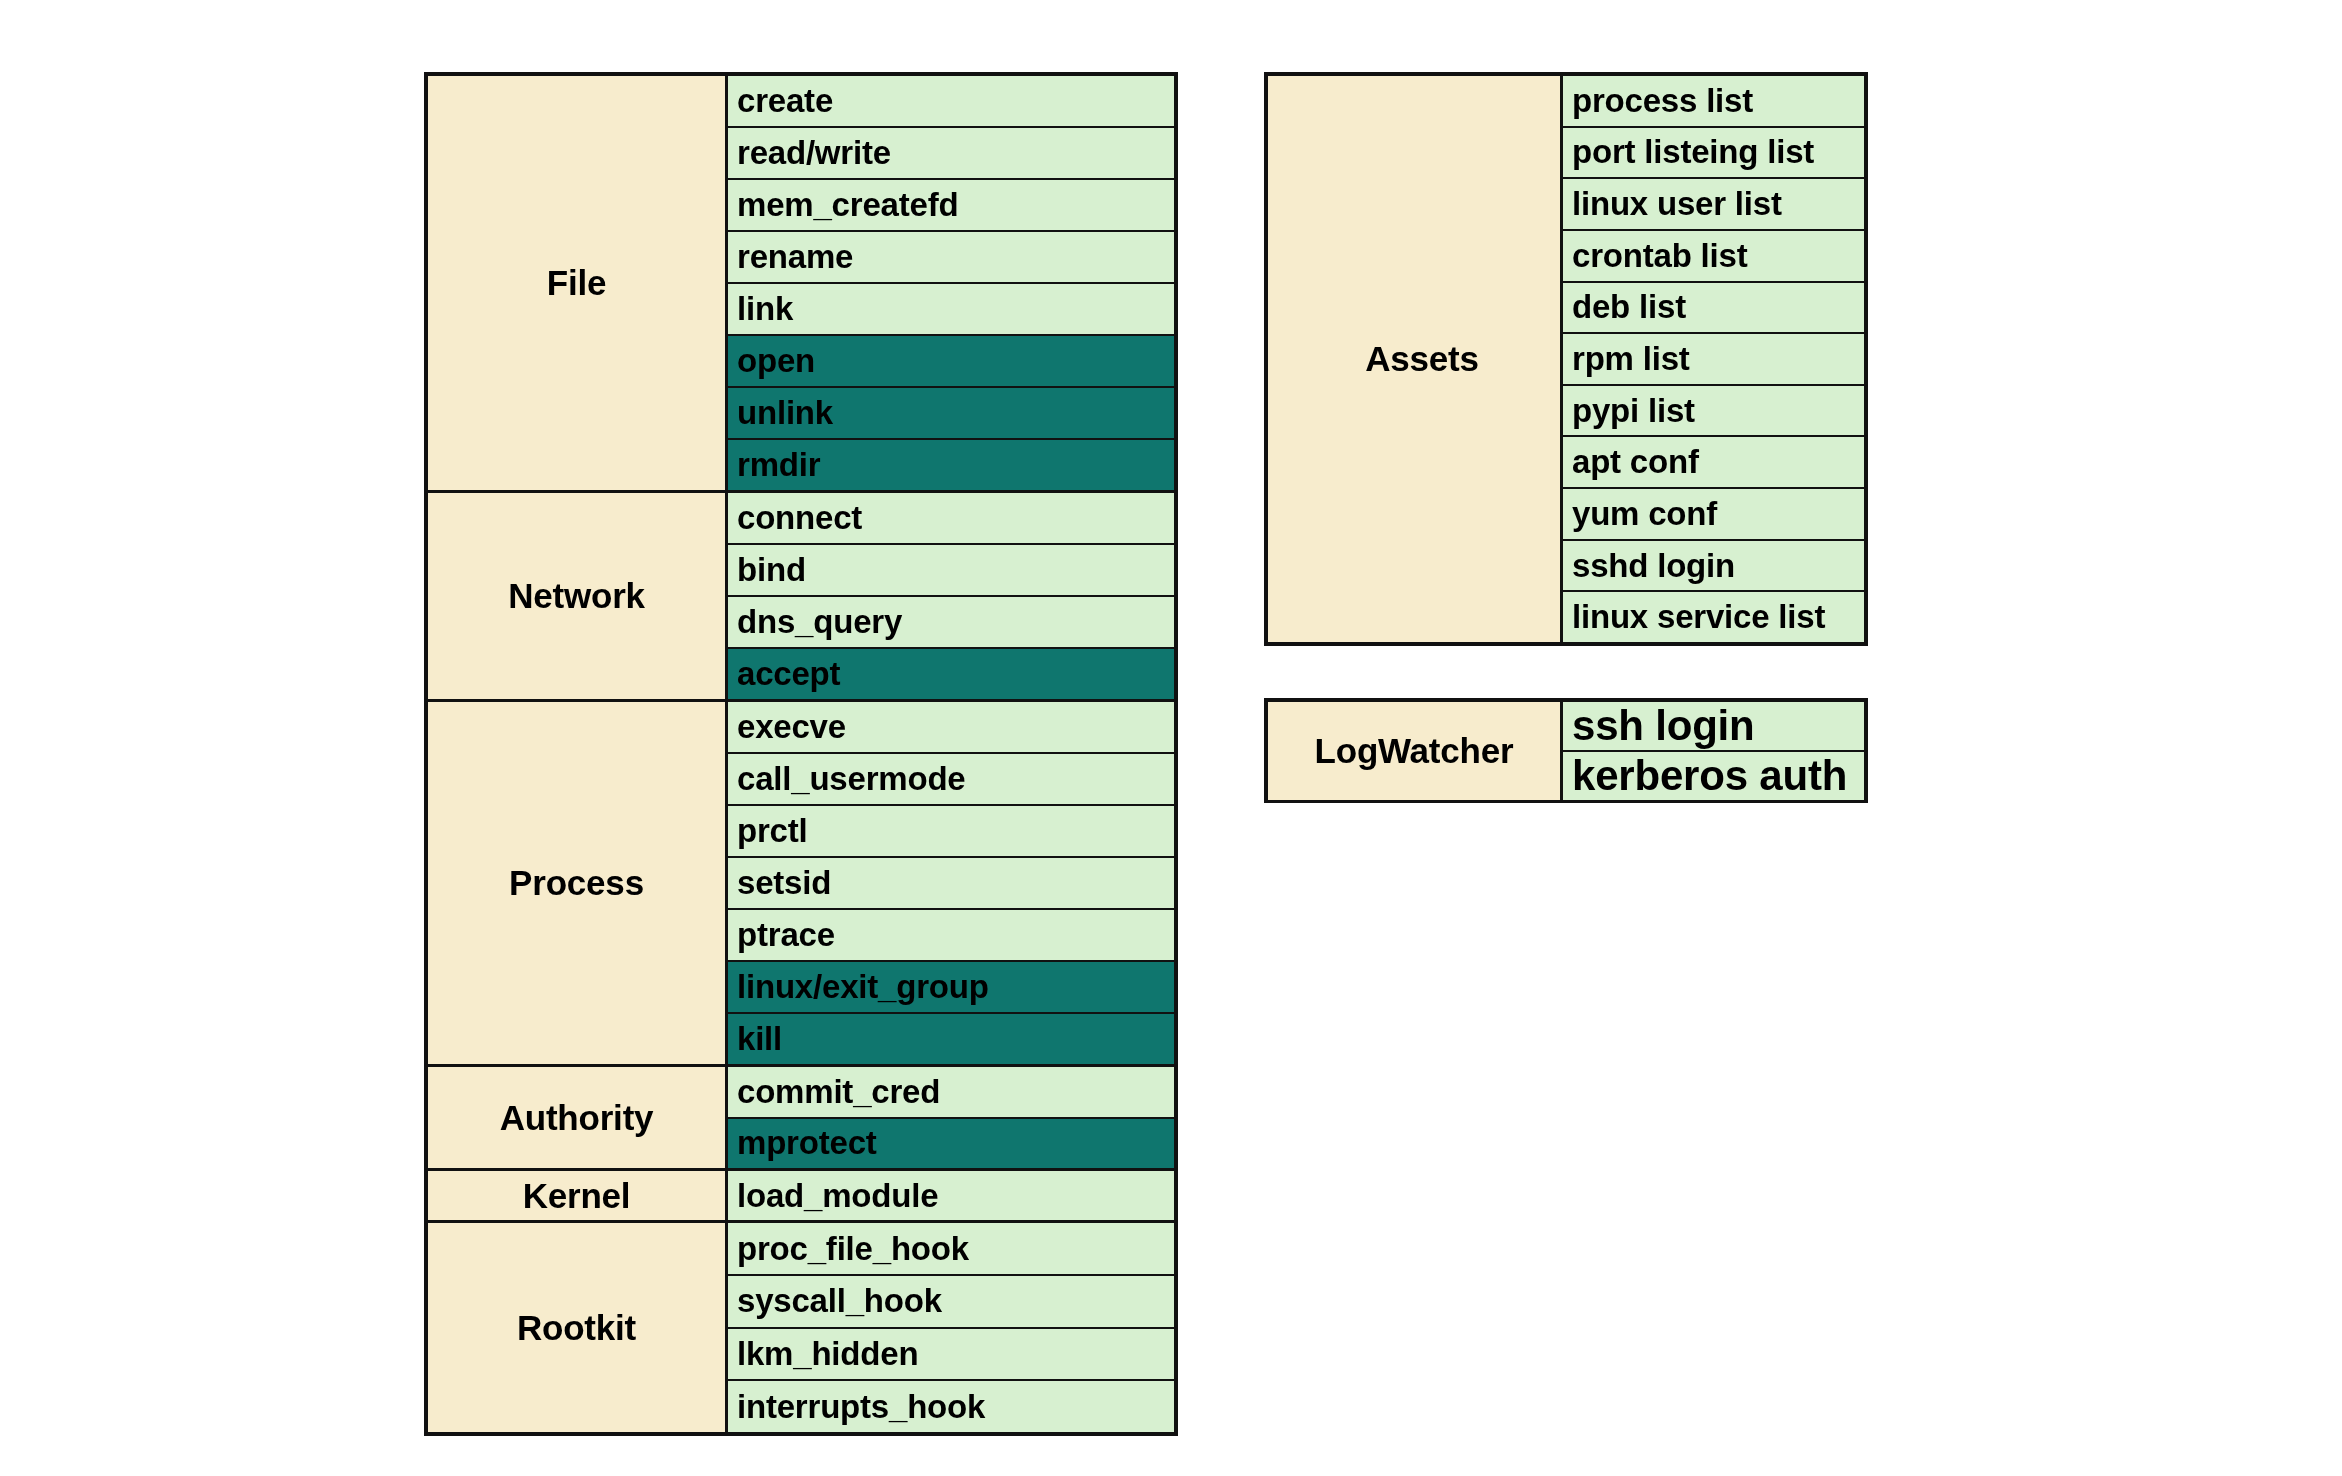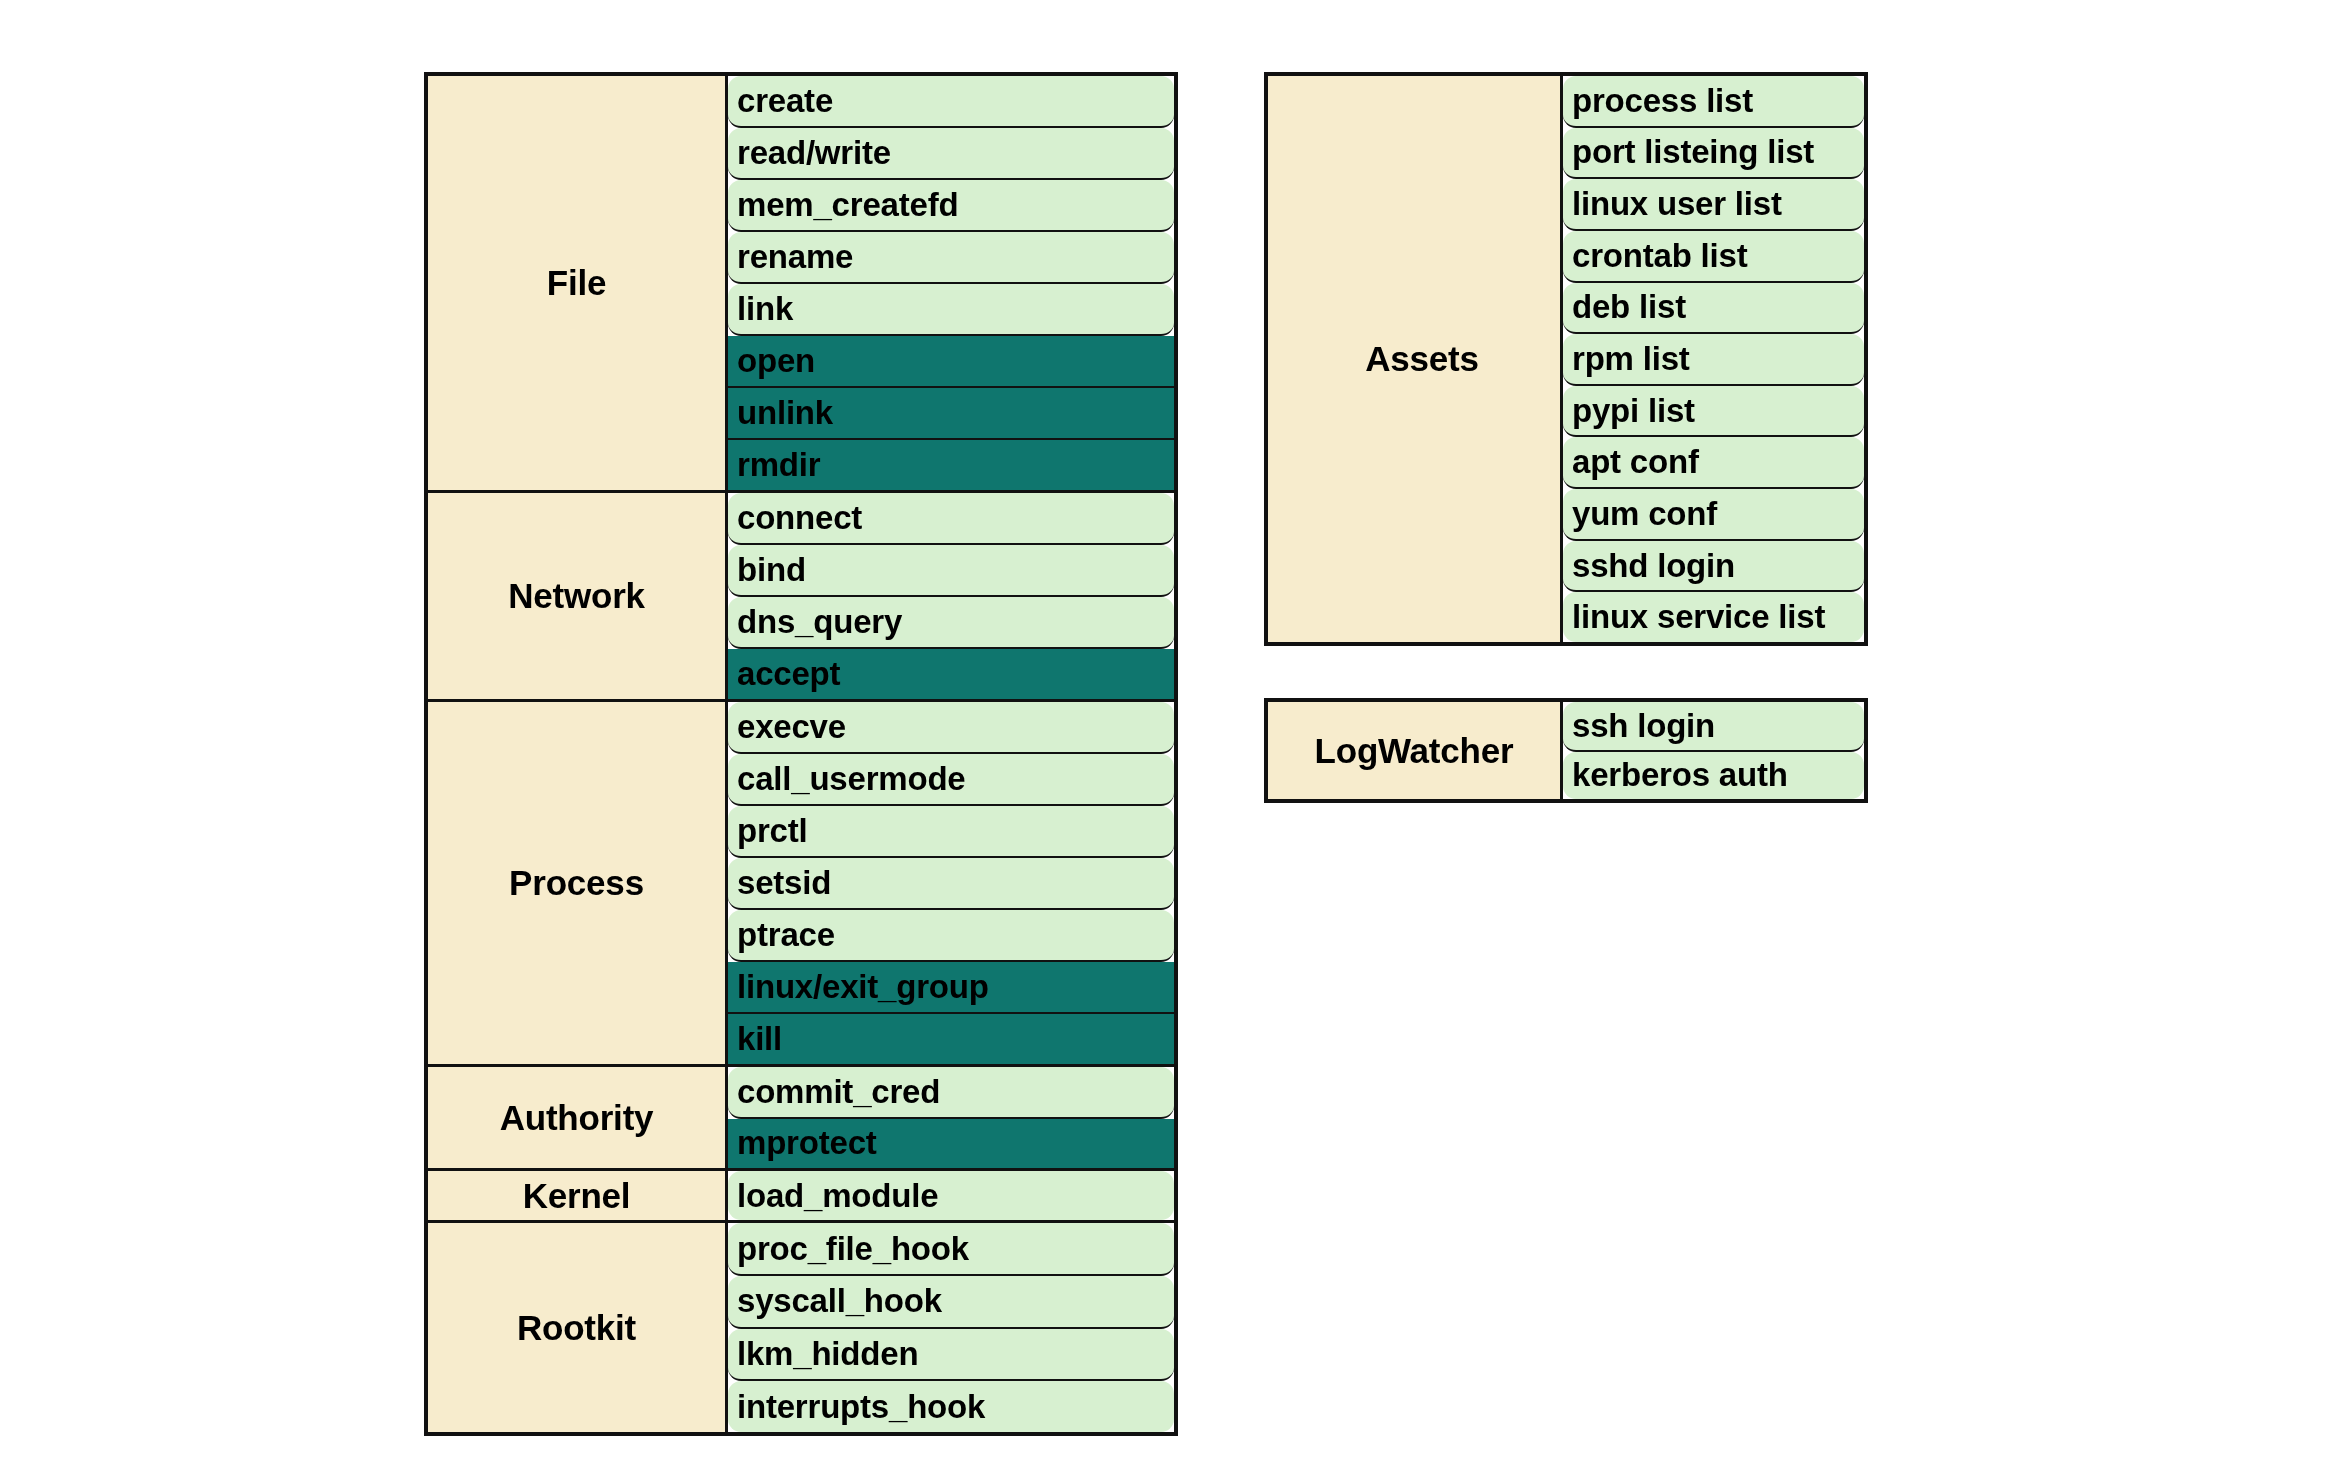--- a/index.html
+++ b/index.html
@@ -70,21 +70,21 @@
     padding-left: 9px;
     font-weight: bold;
     color: #000000;
     letter-spacing: -0.2px;
     white-space: nowrap;
   }
   .cat-items > .cat-item:last-child {
     border-bottom: none;
   }
 
-  .tone-green { background: #D7F0D0; border-radius: 13px; }
+  .tone-green { background: #D7F0D0; }
   .tone-grey  { background: #0f766e; }
 
   
   #syscall-table {
     left: 424px;
     top: 72px;
     width: 754px;
     height: 1364px;
   }
   #syscall-table .cat-label {
@@ -117,21 +117,21 @@
     top: 698px;
     width: 604px;
     height: 105px;
   }
   #logwatcher-table .cat-label {
     width: 295px;
     font-size: 35px;
     text-align: right;
   }
   #logwatcher-table .cat-item {
-    font-size: 33px;
+    font-size: 42px;
   }
 </style>
 </head>
 <body>
 
 <div class="diagram-canvas">
   <div class="cat-table" id="syscall-table">
       <div class="cat-group" style="flex: 0 0 30.7692%;">
         <div class="cat-label">File</div>
         <div class="cat-items">

